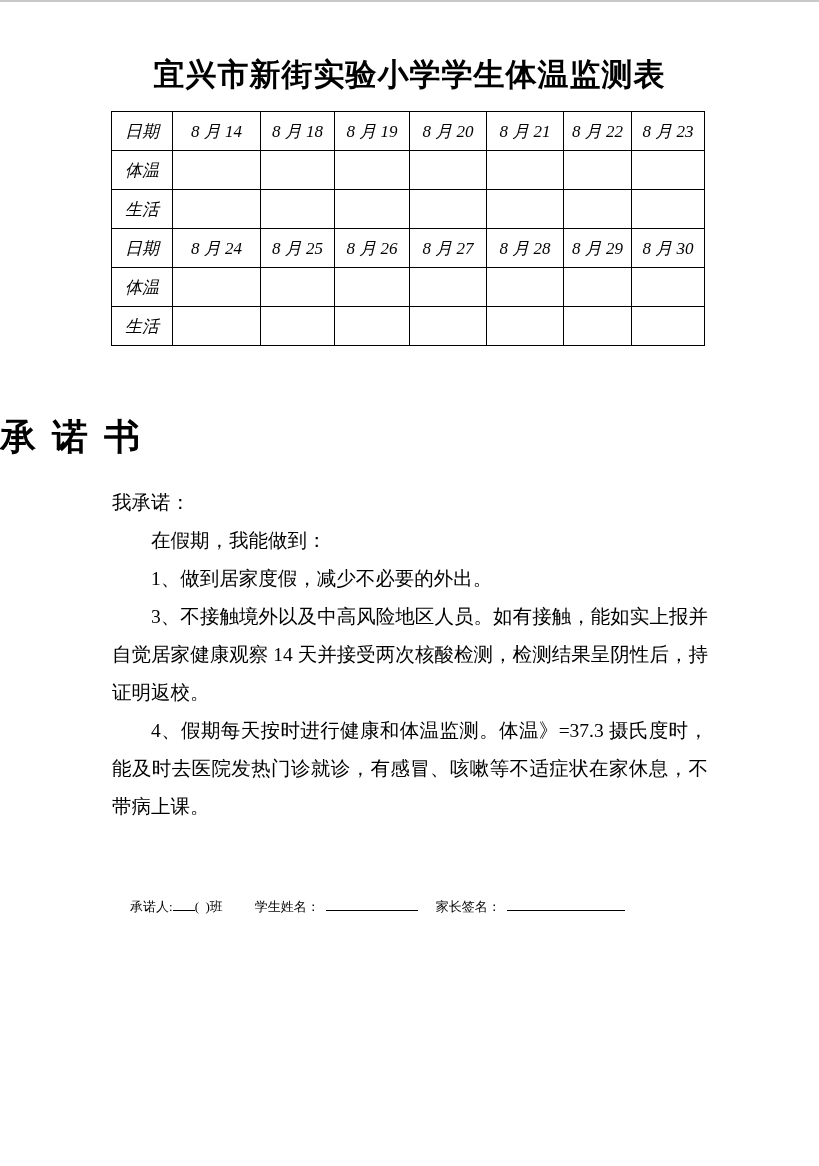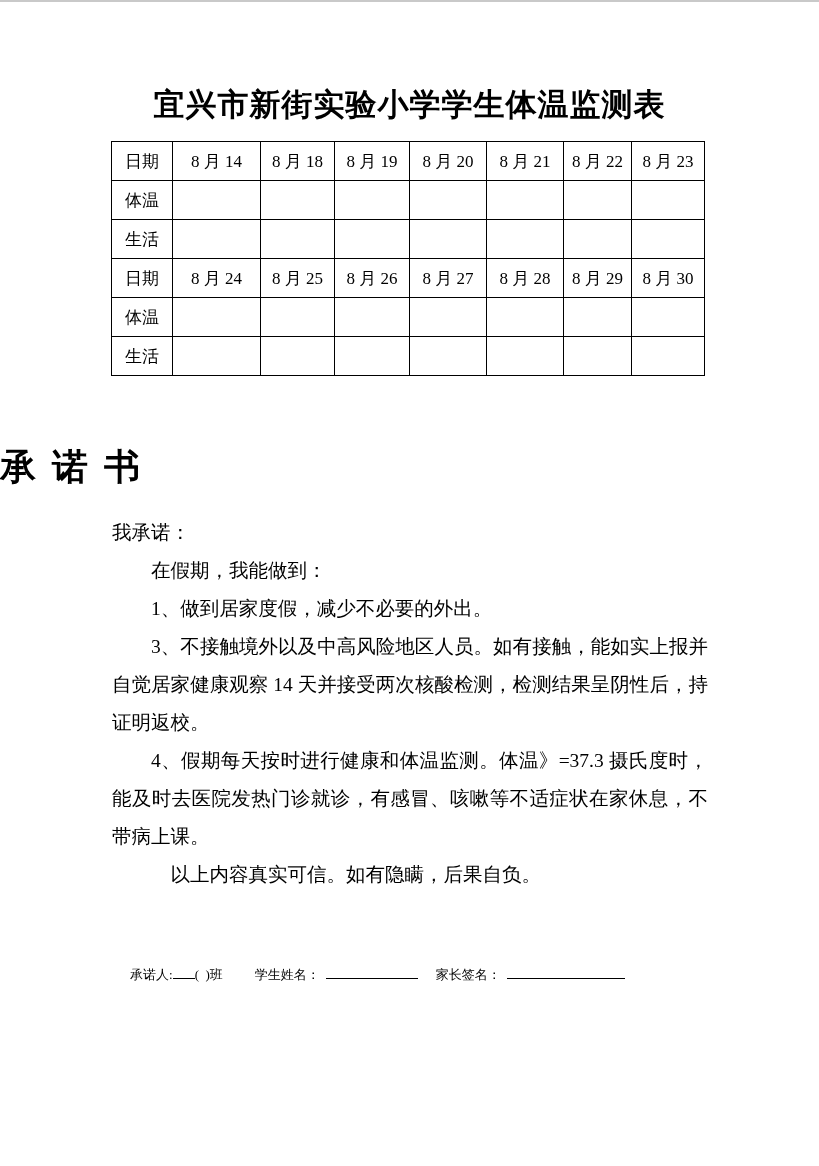--- a/index.html
+++ b/index.html
@@ -18,21 +18,21 @@
     background: #ffffff;
   }
   .top-edge {
     position: absolute;
     top: 0; left: 0;
     width: 819px; height: 2px;
     background: #c9c9c9;
   }
   .doc-title {
     margin: 0;
-    padding-top: 85px;
+    padding-top: 55px;
     text-align: center;
     font-family: "Liberation Sans", sans-serif;
     font-weight: bold;
     font-size: 31px;
     letter-spacing: 1px;
     line-height: 40px;
   }
   table.monitor {
     border-collapse: collapse;
     margin: 16px 0 0 111px;
@@ -41,20 +41,21 @@
   table.monitor th, table.monitor td {
     border: 1px solid #000000;
     height: 38px;
     padding: 0;
     text-align: center;
     vertical-align: middle;
     font-family: "Liberation Serif", serif;
     font-weight: normal;
     font-size: 17px;
     white-space: pre;
+    font-style: italic;
   }
   .pledge-title {
     margin: 0;
     padding-top: 74px;
     text-align: left;
     font-family: "Liberation Sans", sans-serif;
     font-weight: bold;
     font-size: 36px;
     letter-spacing: 3px;
     line-height: 34px;
@@ -171,17 +172,16 @@
   </table>
 
   <h2 class="pledge-title">承 诺 书</h2>
 
   <div class="pledge-body">
     <p>我承诺：</p>
     <p class="ind2">在假期，我能做到：</p>
     <p class="ind2">1、做到居家度假，减少不必要的外出。</p>
     <p class="ind2">3、不接触境外以及中高风险地区人员。如有接触，能如实上报并自觉居家健康观察 14 天并接受两次核酸检测，检测结果呈阴性后，持证明返校。</p>
     <p class="ind2">4、假期每天按时进行健康和体温监测。体温》=37.3 摄氏度时，能及时去医院发热门诊就诊，有感冒、咳嗽等不适症状在家休息，不带病上课。</p>
-    <p class="ind3">以上内容真实可信。如有隐瞒，后果自负。</p>
   </div>
 
   <p class="signature"><span>承诺人:</span><span class="uline uline-short"></span><span>(  )班</span><span class="sig-gap"></span><span>学生姓名：</span><span class="uline uline-student"></span><span class="sig-gap2"></span><span>家长签名：</span><span class="uline uline-parent"></span></p>
 </div>
 
 </body></html>

